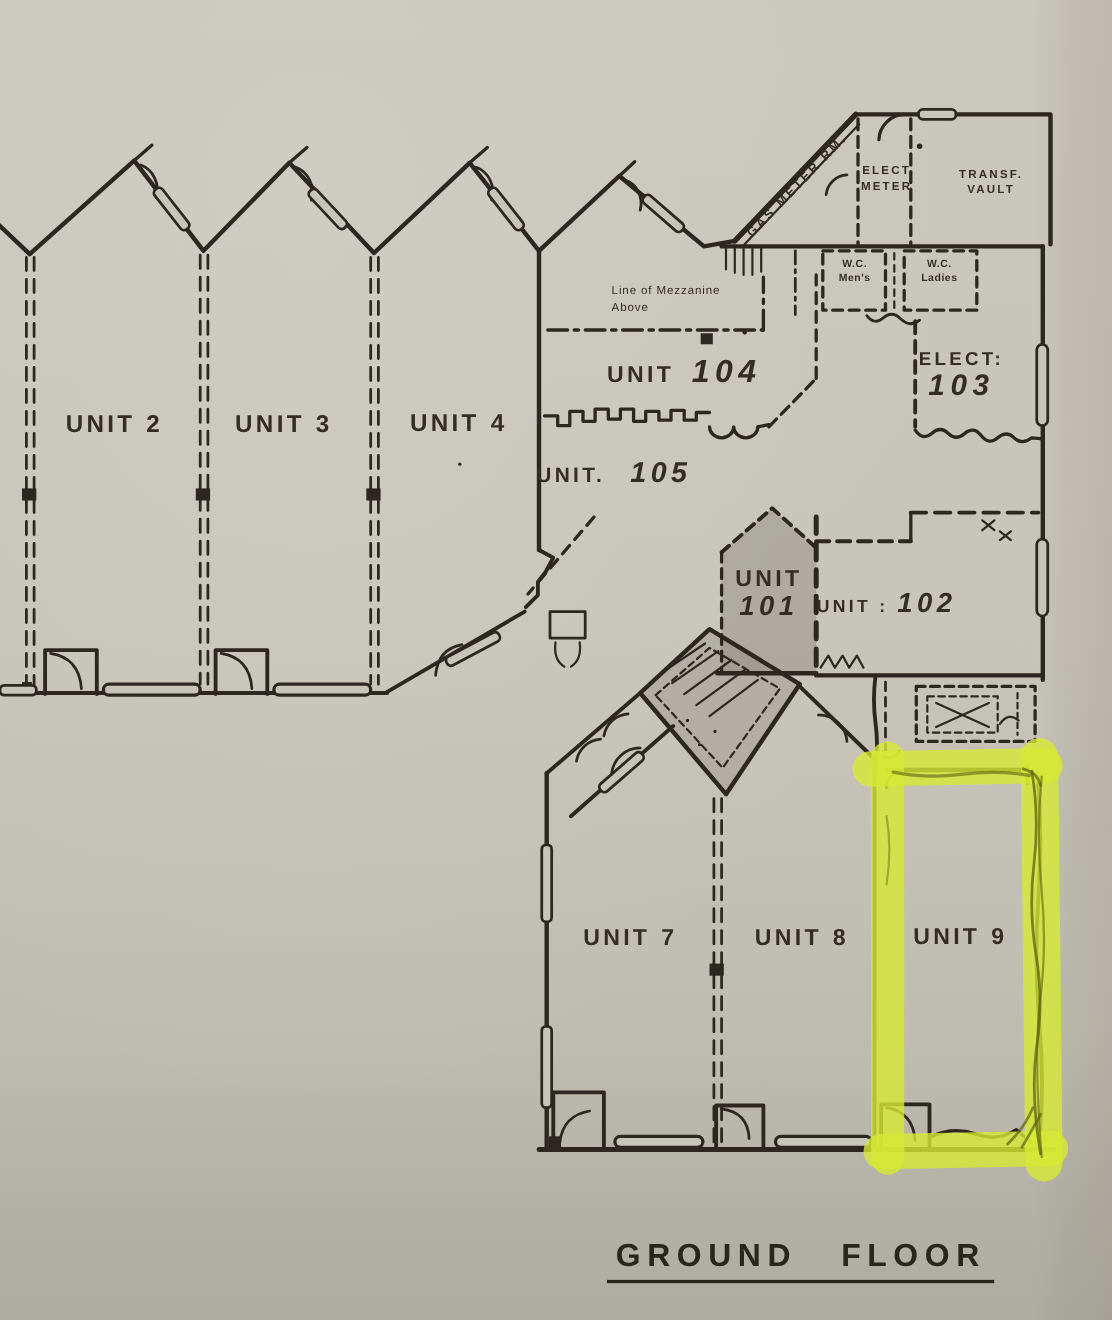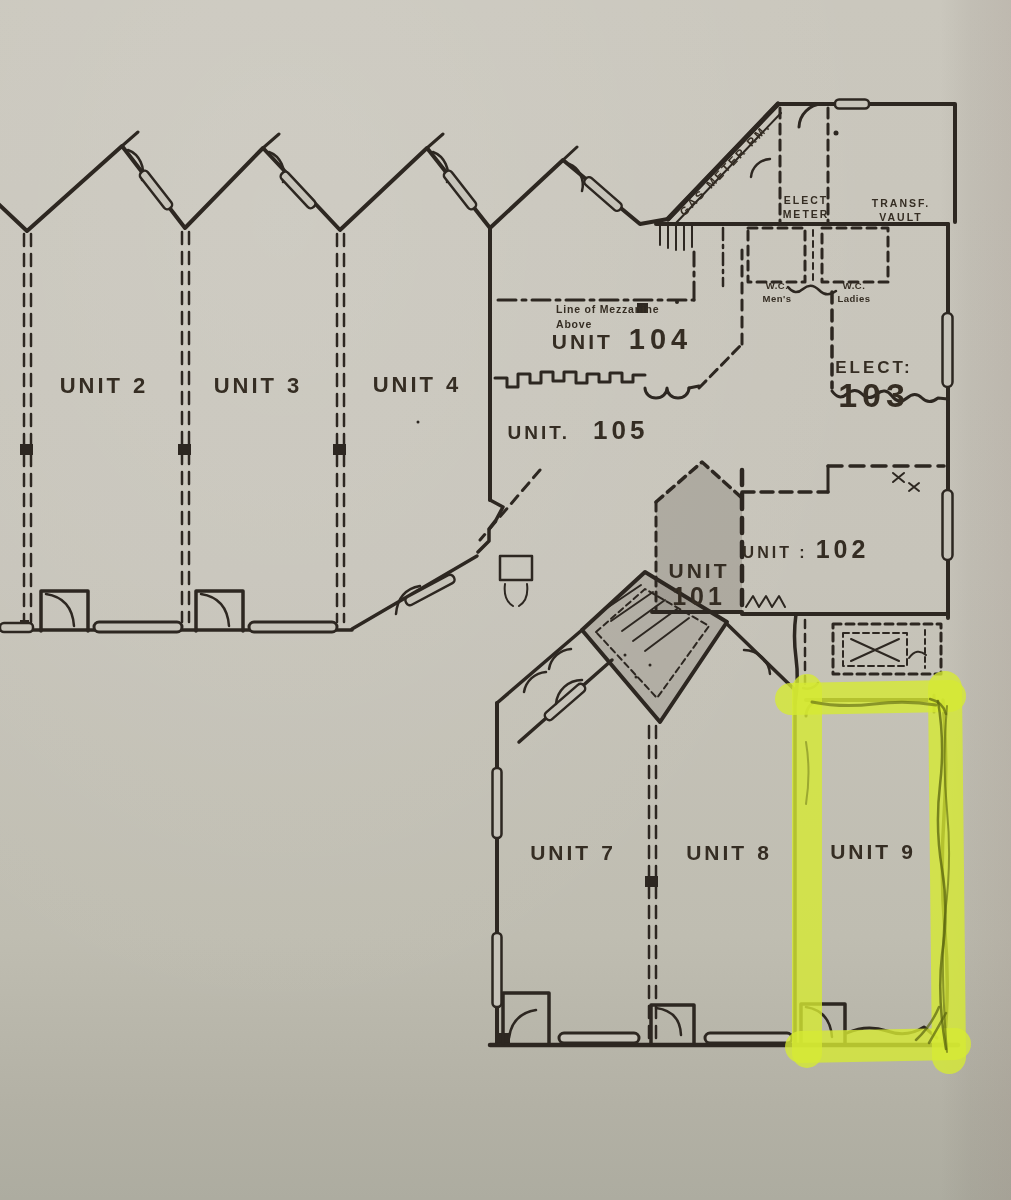--- a/index.html
+++ b/index.html
@@ -17,28 +17,28 @@
   svg{position:absolute;left:0;top:0;}
   .lbl{
     position:absolute;
     transform:translate(-50%,-50%);
     color:#352d23;
     font-weight:700;
     letter-spacing:3px;
     white-space:nowrap;
     display:flex;align-items:baseline;gap:10px;
   }
-  .lbl .num-italic{font-weight:700;}
-  .col{flex-direction:column;align-items:center;gap:1px;line-height:1.05;margin-top:45px;}
+  .lbl .num-italic{font-style:italic;font-weight:700;}
+  .col{flex-direction:column;align-items:center;gap:1px;line-height:1.05;}
   .u-main{font-size:22px;}
   .u-low{font-size:21px;}
   .room{font-size:10.5px;letter-spacing:2px;line-height:1.25;text-align:center;}
   .wc{font-size:9.5px;letter-spacing:0.5px;line-height:1.25;text-align:center;}
   #gas-meter-label{transform:translate(-50%,-50%) rotate(-46deg);font-size:11.5px;letter-spacing:2.5px;}
-  #mezz-note{transform:translateY(-50%);font-size:10.5px;letter-spacing:0.8px;line-height:1.35;font-weight:700;}
+  #mezz-note{transform:translateY(-50%);font-size:10.5px;letter-spacing:0.8px;line-height:1.35;font-weight:400;}
   #ground-floor{
     font-size:29px;letter-spacing:6px;word-spacing:26px;
     border-bottom:3.5px solid #2a2420;padding:0 8px 5px 8px;
     color:#2b2520;
   }
   #watermark{
     position:absolute;left:300px;top:1129px;transform:translateY(-50%);
     font-size:27.5px;font-weight:400;letter-spacing:0.5px;
     color:rgba(242,240,232,0.85);white-space:nowrap;
   }
@@ -249,35 +249,35 @@
   </div>
   <div class="lbl u-main" style="left:417px;top:385px">
     <span>UNIT</span>
     <span>4</span>
   </div>
 
   <div class="lbl" style="left:622px;top:339px;gap:16px">
     <span style="font-size:21px">UNIT</span>
     <span class="num-italic" style="font-size:29px;letter-spacing:5px">104</span>
   </div>
-  <div class="lbl" style="left:578px;top:430px;gap:23px">
+  <div class="lbl" style="left:558px;top:430px;gap:23px">
     <span style="font-size:19px">UNIT.</span>
     <span class="num-italic" style="font-size:26px;letter-spacing:4px">105</span>
   </div>
   <div class="lbl col" style="left:699px;top:540px">
     <span style="font-size:21px">UNIT</span>
     <span class="num-italic" style="font-size:25px;letter-spacing:4px">101</span>
   </div>
   <div class="lbl" style="left:806px;top:549px;gap:8px">
     <span style="font-size:16px">UNIT :</span>
     <span class="num-italic" style="font-size:25px;letter-spacing:4px">102</span>
   </div>
   <div class="lbl col" style="left:874px;top:341px">
     <span style="font-size:17px">ELECT:</span>
-    <span class="num-italic" style="font-size:34px;letter-spacing:5px">103</span>
+    <span class="num-italic" style="font-size:27px;letter-spacing:5px">103</span>
   </div>
 
   <div class="lbl u-low" style="left:573px;top:853px">
     <span>UNIT</span>
     <span>7</span>
   </div>
   <div class="lbl u-low" style="left:729px;top:853px">
     <span>UNIT</span>
     <span>8</span>
   </div>
@@ -304,15 +304,18 @@
   <div class="lbl col wc" style="left:854px;top:247px">
     <span>W.C.</span>
     <span>Ladies</span>
   </div>
 
   <div class="lbl col" id="mezz-note" style="left:556px;top:272px;align-items:flex-start">
     <span>Line of Mezzanine</span>
     <span>Above</span>
   </div>
 
+  <div class="lbl" style="left:728px;top:1146px">
+    <span id="ground-floor">GROUND FLOOR</span>
+  </div>
 
 
 </div>
 
 </body></html>

